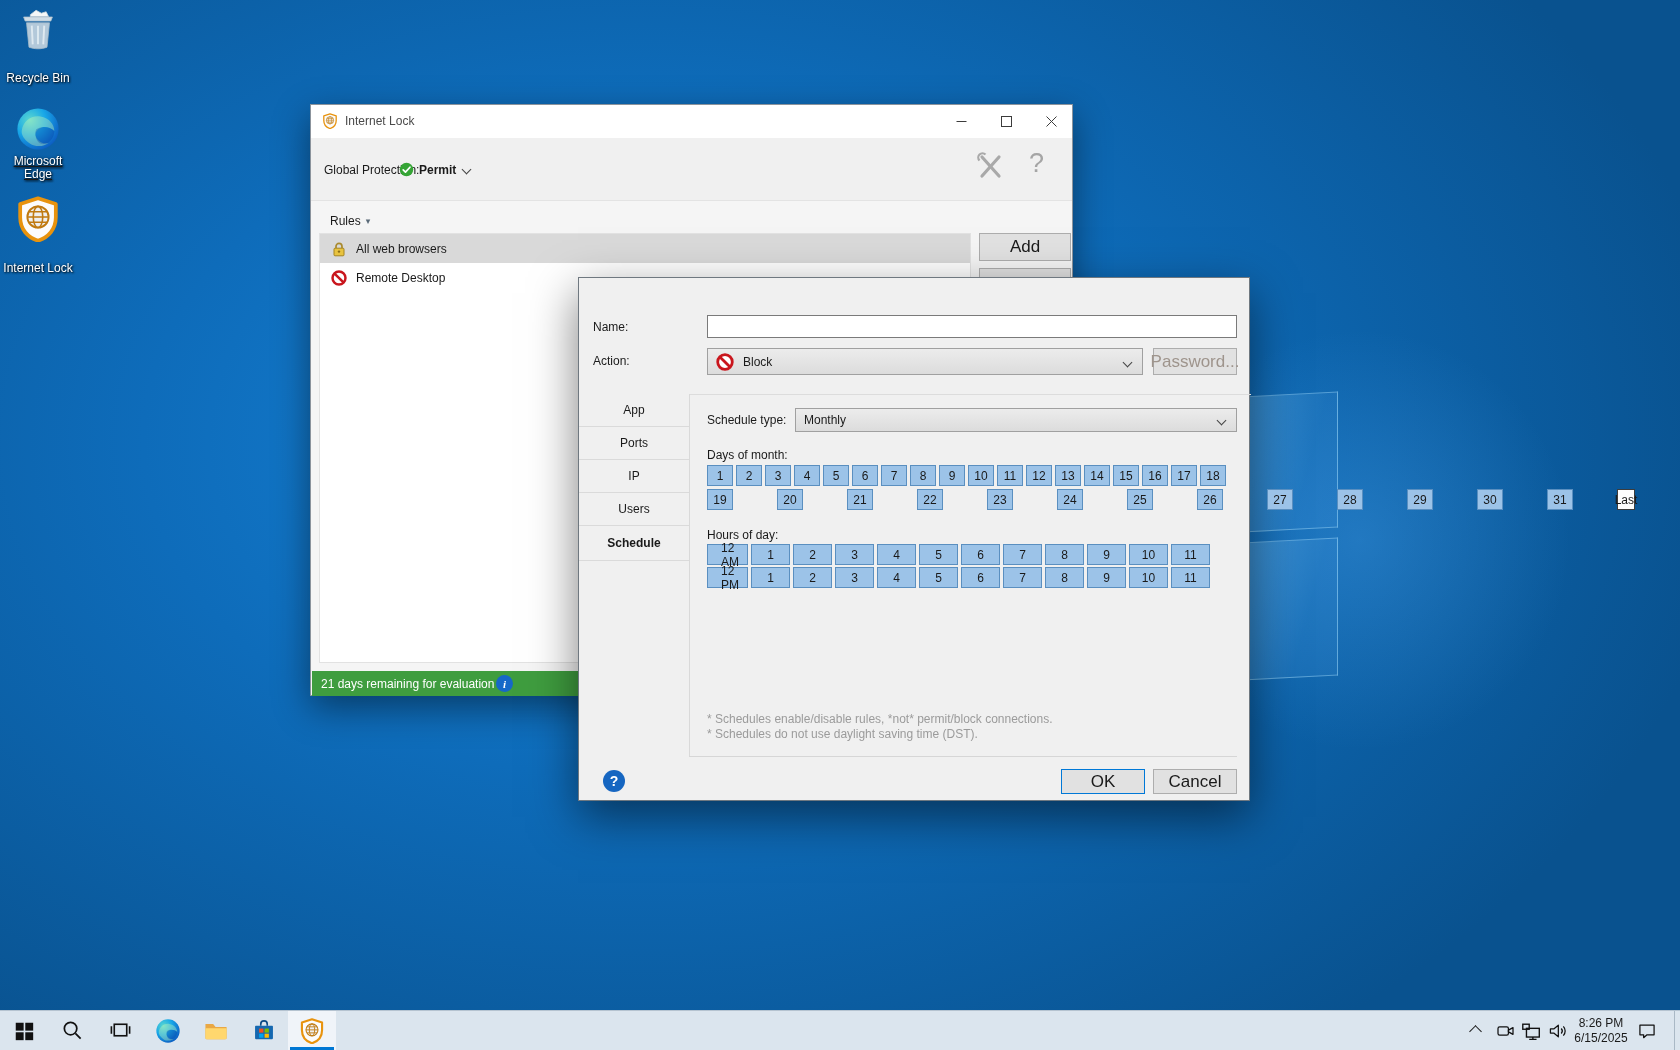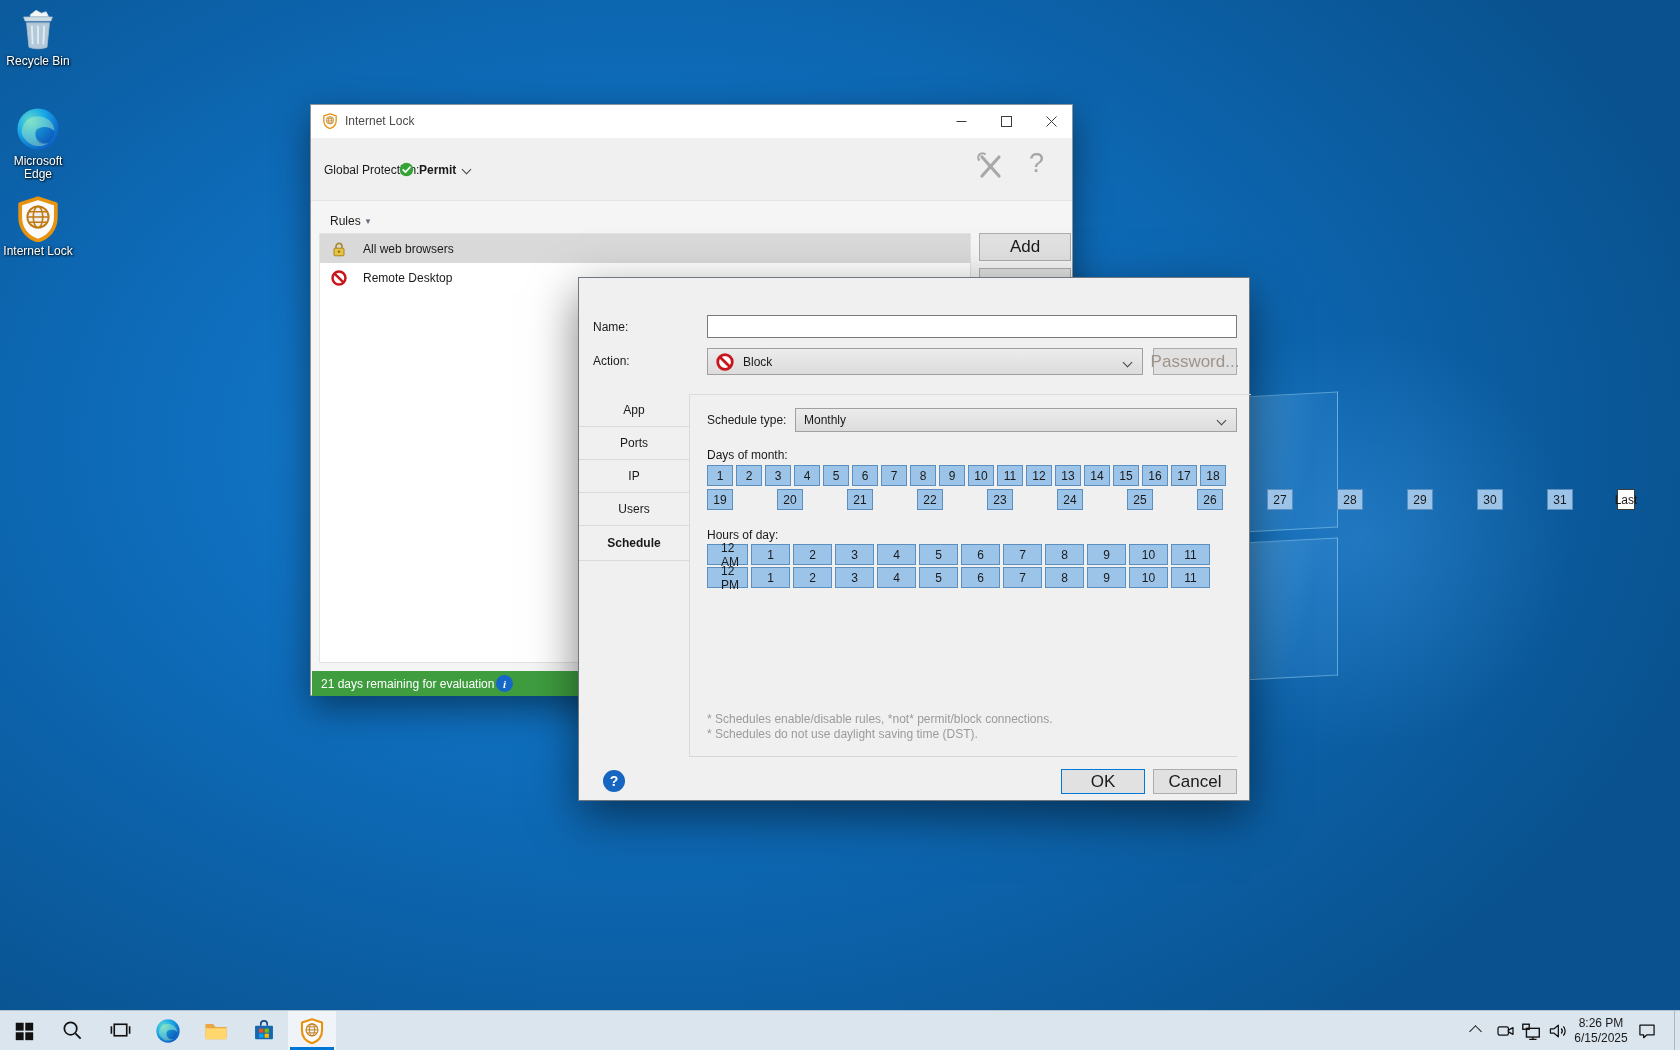--- a/index.html
+++ b/index.html
@@ -14,45 +14,45 @@
       background:radial-gradient(circle, rgba(90,180,255,.28) 0%, rgba(90,180,255,0) 62%); }
   .wp-pane { left:1242px; width:96px; transform:skewY(-3deg);
       background:linear-gradient(105deg, rgba(150,215,255,.30), rgba(95,175,245,.10) 65%);
       border:1.5px solid rgba(175,228,255,.40); border-left:2px solid rgba(195,235,255,.55); }
   #wp-pane1 { top:394px; height:136px; }
   #wp-pane2 { top:540px; height:138px; }
 
   
   .dicon { width:76px; text-align:center; cursor:default; }
   .dicon .ig { display:block; margin:0 auto; }
-  .dicon .dlabel { margin-top:3px; color:#fff; font-size:12px; line-height:13px;
+  .dicon .dlabel { margin-top:20px; color:#fff; font-size:12px; line-height:13px;
       text-shadow:1px 1px 2px rgba(0,0,0,.9), 0 0 3px rgba(0,0,0,.6); }
   #icon-recycle { left:0; top:6px; }
-  #icon-edge    { left:0; top:106px; }
+  #icon-edge    { left:0; top:106px;text-decoration:underline; }
   #icon-ilock   { left:0; top:196px; }
 
   
   #mainwin { left:310px; top:104px; width:763px; height:592px; background:#f5f5f5;
       border:1px solid #8b939c; box-shadow:0 12px 34px rgba(0,0,0,.45); }
   #mw-titlebar { left:0; top:0; right:0; height:33px; background:#fff; }
   #mw-title { left:34px; top:0; height:33px; line-height:33px; color:#4a4a4a; }
   #mw-appicon { left:11px; top:8px; }
   .winctl { top:0; width:45px; height:32px; display:flex; align-items:center; justify-content:center; }
   #mw-min { left:628px; } #mw-max { left:673px; } #mw-close { left:718px; width:45px; }
   #mw-toolbar { left:0; top:33px; right:0; height:63px; background:#f0f0f0; border-bottom:1px solid #e3e3e3; }
   #gp-label { left:13px; top:25px; }
   #gp-check { left:88px; top:24px; }
   #gp-value { left:108px; top:25px; font-weight:bold; }
   #gp-chev  { left:152px; top:28px; }
   #tools-icon { left:664px; top:14px; }
   #help-gray  { left:718px; top:10px; font-size:27px; color:#a5a5a5; }
   #rules-header { left:19px; top:109px; display:flex; align-items:center; gap:5px; }
   #rules-tri { color:#5a6a78; font-size:9px; }
   #rules-list { left:8px; top:128px; width:652px; height:430px; background:#fff; border:1px solid #e2e2e2; }
-  .rule-row { position:relative; height:29px; display:flex; align-items:center; padding-left:11px; gap:16px; }
+  .rule-row { position:relative; height:29px; display:flex; align-items:center; padding-left:11px; gap:9px; }
   .rule-row.selected { background:#d9d9d9; }
   .rule-icon { width:16px; height:16px; display:flex; }
   #add-btn { left:668px; top:128px; width:92px; height:28px; }
   .btn { background:#e1e1e1; border:1px solid #adadad; display:flex; align-items:center; justify-content:center; font-size:17px; }
   #edit-sliver { left:668px; top:163px; width:92px; height:24px; }
   #eval-banner { left:1px; top:566px; width:273px; height:25px; background:#3f9d3f; display:flex; align-items:center; }
   #eval-text { margin-left:9px; color:#fff; }
   #info-icon { position:absolute; left:184px; top:4px; width:17px; height:17px; border-radius:50%;
       background:#1668c8; color:#fff; font-weight:bold; font-size:11px; display:flex; align-items:center; justify-content:center;
       font-family:"Liberation Serif",serif; font-style:italic; }

